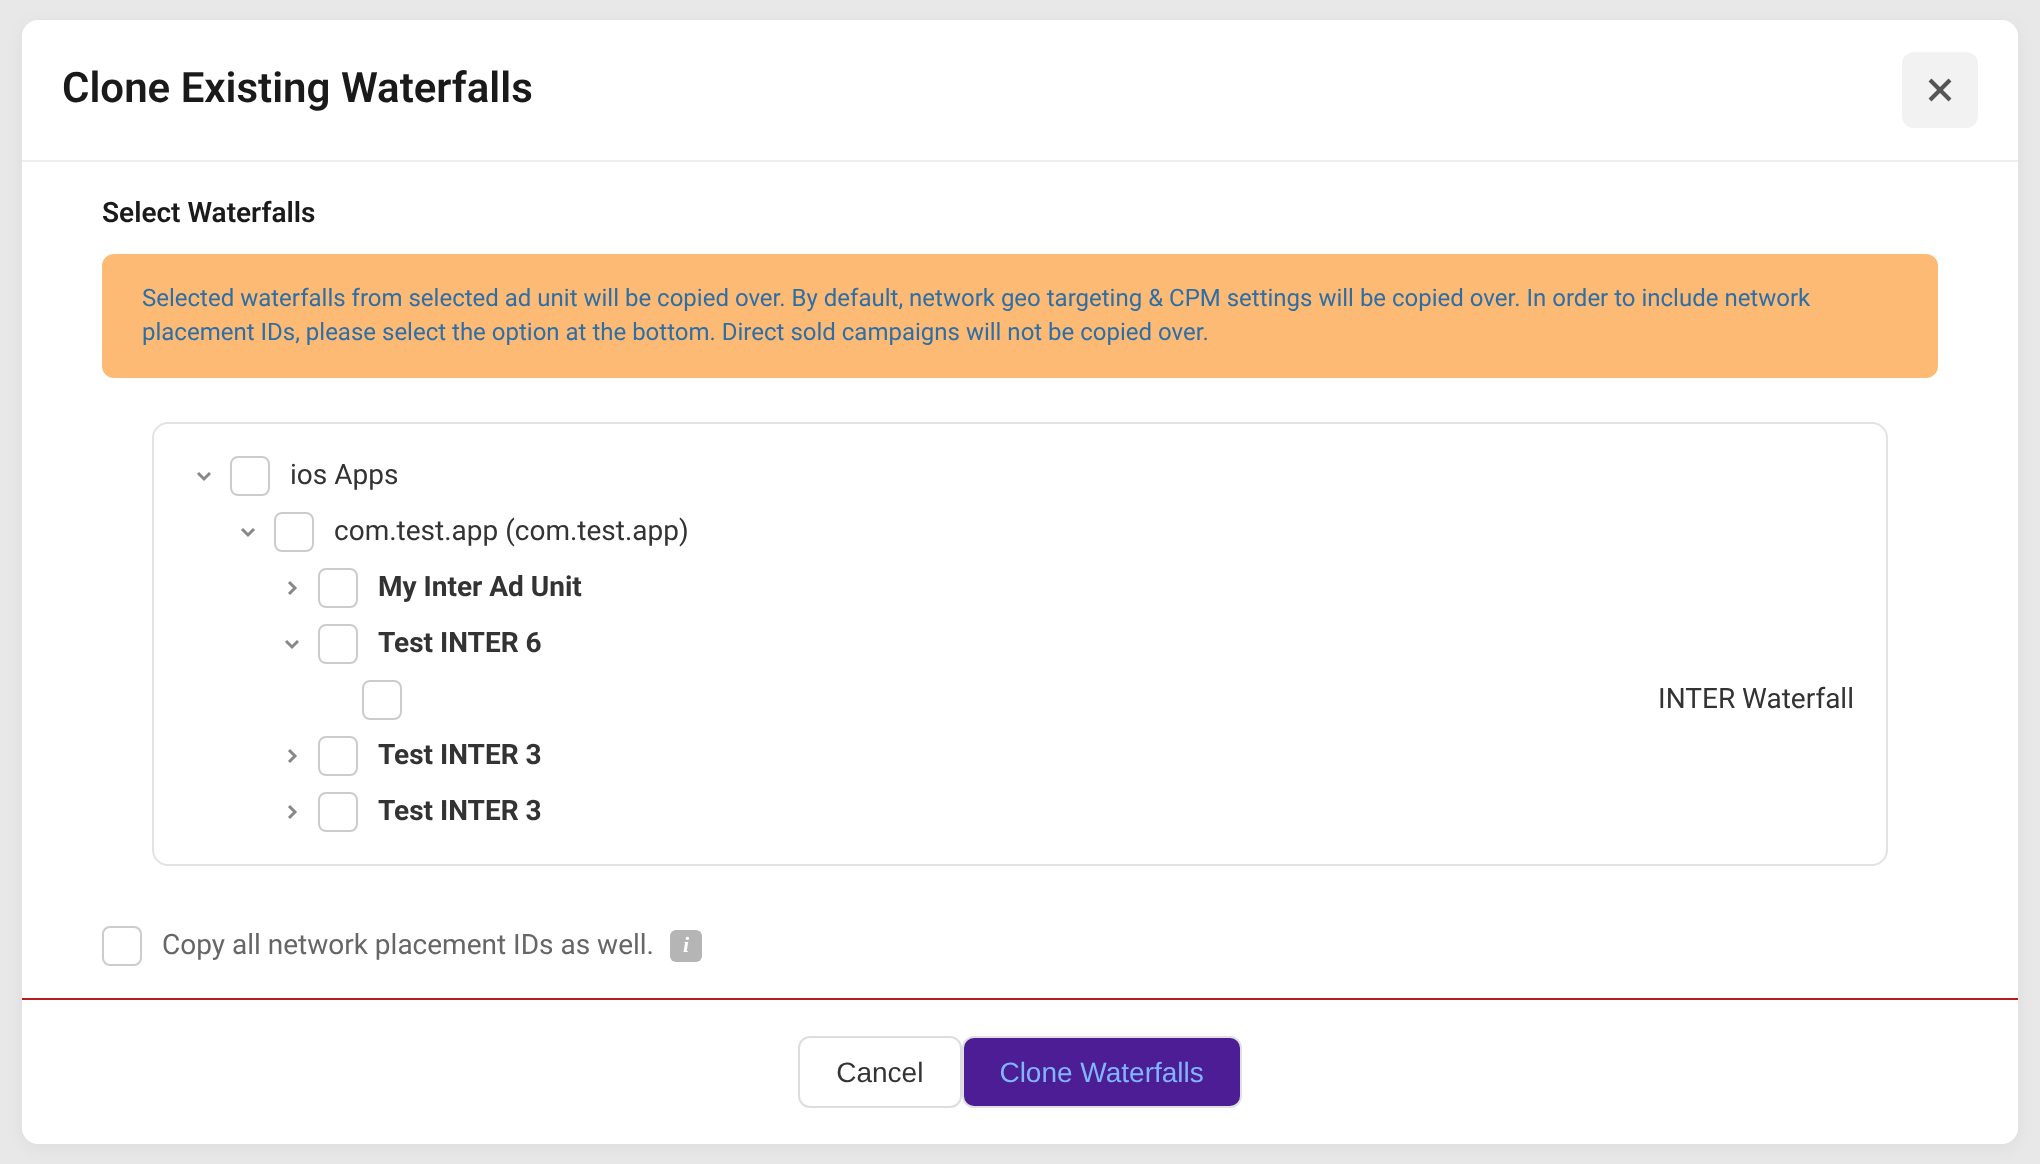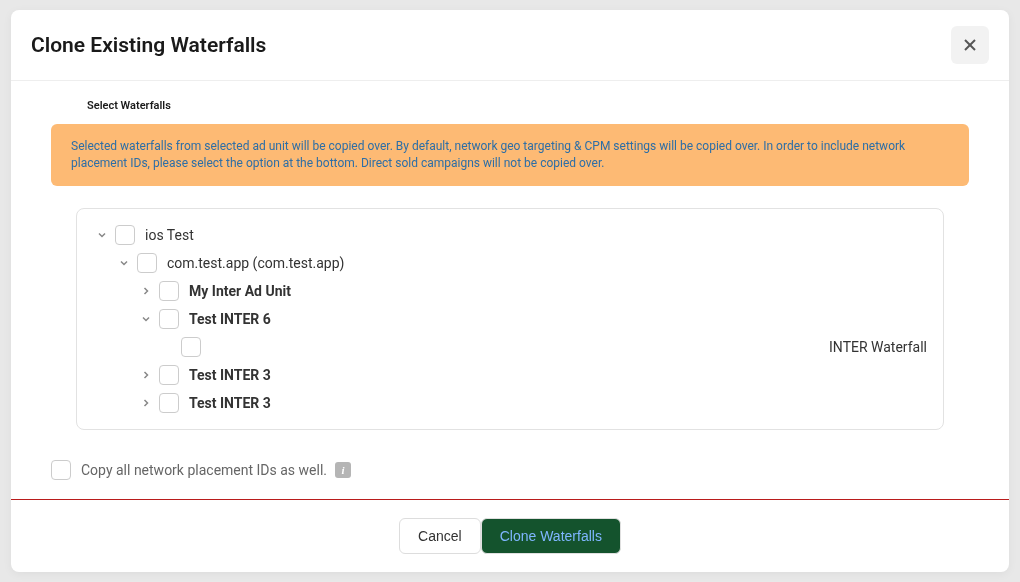--- a/index.html
+++ b/index.html
@@ -56,25 +56,24 @@
     .divider {
       border: none;
       border-top: 1px solid #eee;
     }
     .modal-body {
       padding: 18px 40px 10px 40px;
       flex: 1;
       overflow: auto;
     }
     .section-title {
-      font-size: 11px;
+      font-size: 14px;
       font-weight: 600;
       color: #1a1a1a;
       margin-bottom: 12px;
-      margin-left: 36px;
     }
     .info-banner {
       background: #fdba74;
       border-radius: 6px;
       padding: 14px 20px;
       color: #2d6ea6;
       font-size: 12px;
       line-height: 1.4;
       margin-bottom: 22px;
     }
@@ -162,21 +161,21 @@
       cursor: pointer;
       border: 1px solid #ddd;
       background: #fff;
     }
     .btn-cancel {
       color: #333;
     }
     .btn-primary {
       color: #7fb6ff;
       border-color: #e0e0e0;
-      background: #14532d;
+      background: #4c1d95;
     }
   </style>
 </head>
 <body>
 
 <div class="modal">
   <div class="modal-header">
     <div class="modal-title">Clone Existing Waterfalls</div>
     <button class="close-btn">
       <svg viewBox="0 0 16 16" fill="none" stroke="currentColor" stroke-width="2">
@@ -193,21 +192,21 @@
 
     <div class="tree-box">
 
       <div class="tree-row indent-0">
         <span class="toggle">
           <svg viewBox="0 0 10 10" fill="none" stroke="currentColor" stroke-width="1.5">
               <polyline points="2,3.5 5,6.5 8,3.5"></polyline>
             </svg>
         </span>
         <span class="checkbox"></span>
-        <span class="tree-label">ios Test</span>
+        <span class="tree-label">ios Apps</span>
       </div>
 
       <div class="tree-row indent-1">
         <span class="toggle">
           <svg viewBox="0 0 10 10" fill="none" stroke="currentColor" stroke-width="1.5">
               <polyline points="2,3.5 5,6.5 8,3.5"></polyline>
             </svg>
         </span>
         <span class="checkbox"></span>
         <span class="tree-label">com.test.app (com.test.app)</span>

